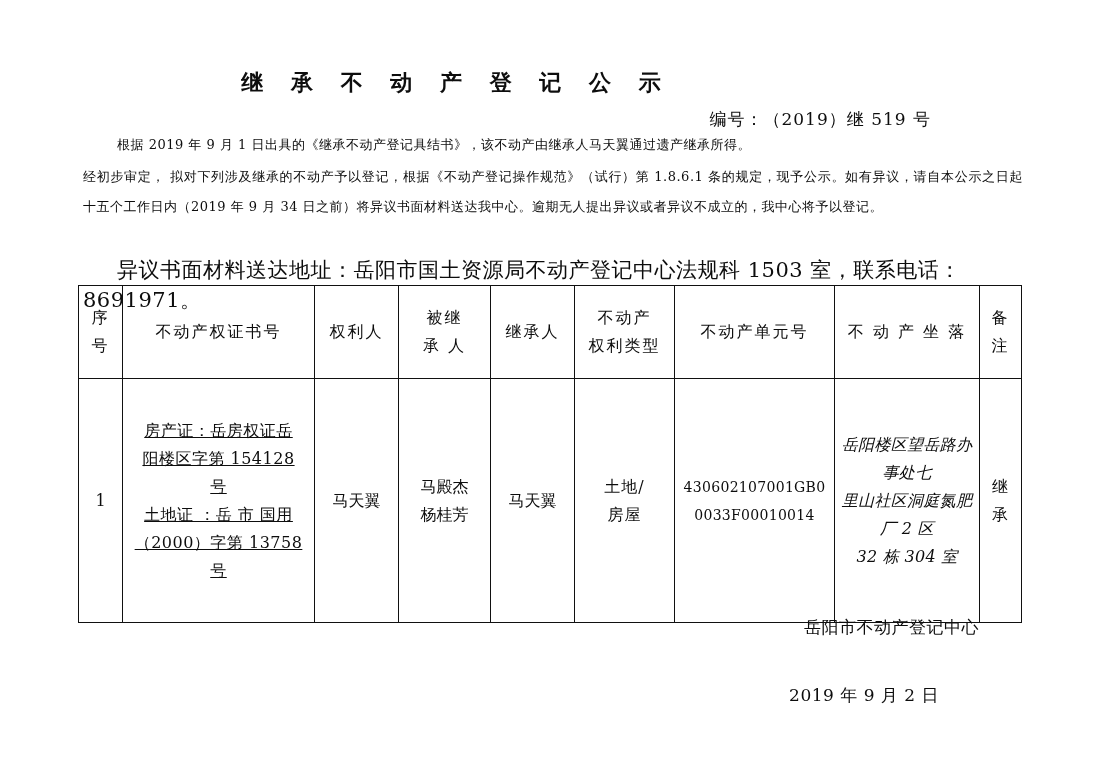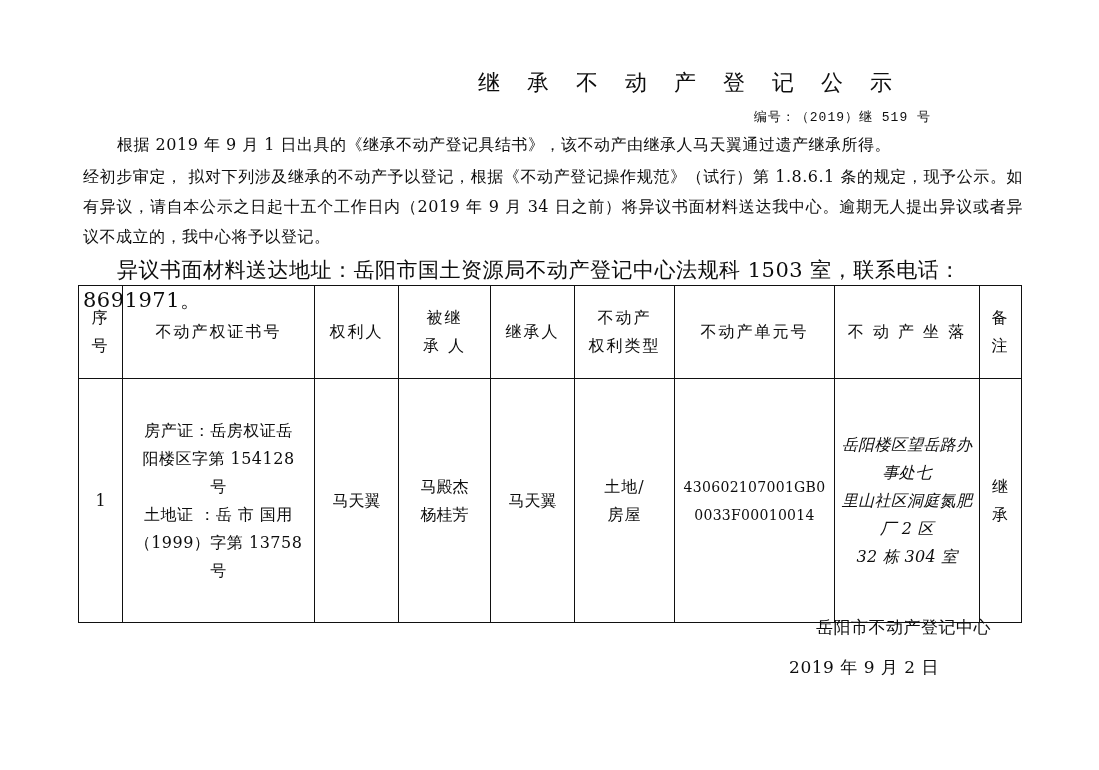--- a/index.html
+++ b/index.html
@@ -20,42 +20,41 @@
     width: 1099px;
     height: 770px;
     box-sizing: border-box;
   }
 
   .doc-title {
     position: absolute;
     top: 68px;
     left: 0;
     width: 902px;
-    text-align: right;
+    text-align: center;
     font-size: 22px;
-    font-weight: normal;
+    font-weight: bold;
     letter-spacing: 10px;
     text-indent: 10px;
   }
 
   .doc-number {
     position: absolute;
     top: 108px;
     right: 168px;
-    font-size: 13px;
+    font-size: 17px;
     letter-spacing: 1px;
-    font-family: Liberation Mono, monospace;
   }
 
   .body-text {
     position: absolute;
     top: 130px;
     left: 83px;
     width: 940px;
-    font-size: 16px;
+    font-size: 13px;
     line-height: 30px;
     letter-spacing: 0.5px;
     text-align: justify;
   }
   .body-text p {
     margin: 0 0 2px 0;
   }
   .indent2 {
     text-indent: 34px;
   }
@@ -106,20 +105,21 @@
   .vtext {
     display: inline-block;
     line-height: 26px;
   }
   td.cert-cell {
     text-align: left;
     vertical-align: top;
     padding: 22px 10px 10px 22px;
     line-height: 36px;
     letter-spacing: 0.5px;
+    text-decoration: underline;
   }
   tbody td {
     height: 235px;
   }
   td.unit-cell {
     font-size: 14px;
     line-height: 30px;
     word-break: break-all;
     letter-spacing: 0.3px;
   }
@@ -134,27 +134,27 @@
     line-height: 32px;
     letter-spacing: 1px;
   }
   td.decedent-cell {
     line-height: 32px;
   }
 
   .signature {
     position: absolute;
     top: 616px;
-    right: 108px;
+    right: 120px;
     font-size: 17px;
     letter-spacing: 0.5px;
   }
   .sign-date {
     position: absolute;
-    top: 656px;
+    top: 684px;
     right: 160px;
     font-size: 17px;
     letter-spacing: 0.5px;
     text-align: center;
   }
 </style>
 </head>
 <body>
 
 <div class="page">
@@ -208,21 +208,21 @@
       </tr>
     </thead>
     <tbody>
       <tr>
         <td>1</td>
         <td class="cert-cell">
           <span>房产证：岳房权证岳</span><br>
           <span>阳楼区字第 154128</span><br>
           <span>号</span><br>
           <span>土地证 ：岳 市 国用</span><br>
-          <span>（1999）字第 13758</span><br>
+          <span>（2000）字第 13758</span><br>
           <span>号</span>
         </td>
         <td>马天翼</td>
         <td class="decedent-cell">
           <span>马殿杰</span><br>
           <span>杨桂芳</span>
         </td>
         <td>马天翼</td>
         <td class="righttype-cell">
           <span>土地/</span><br>

